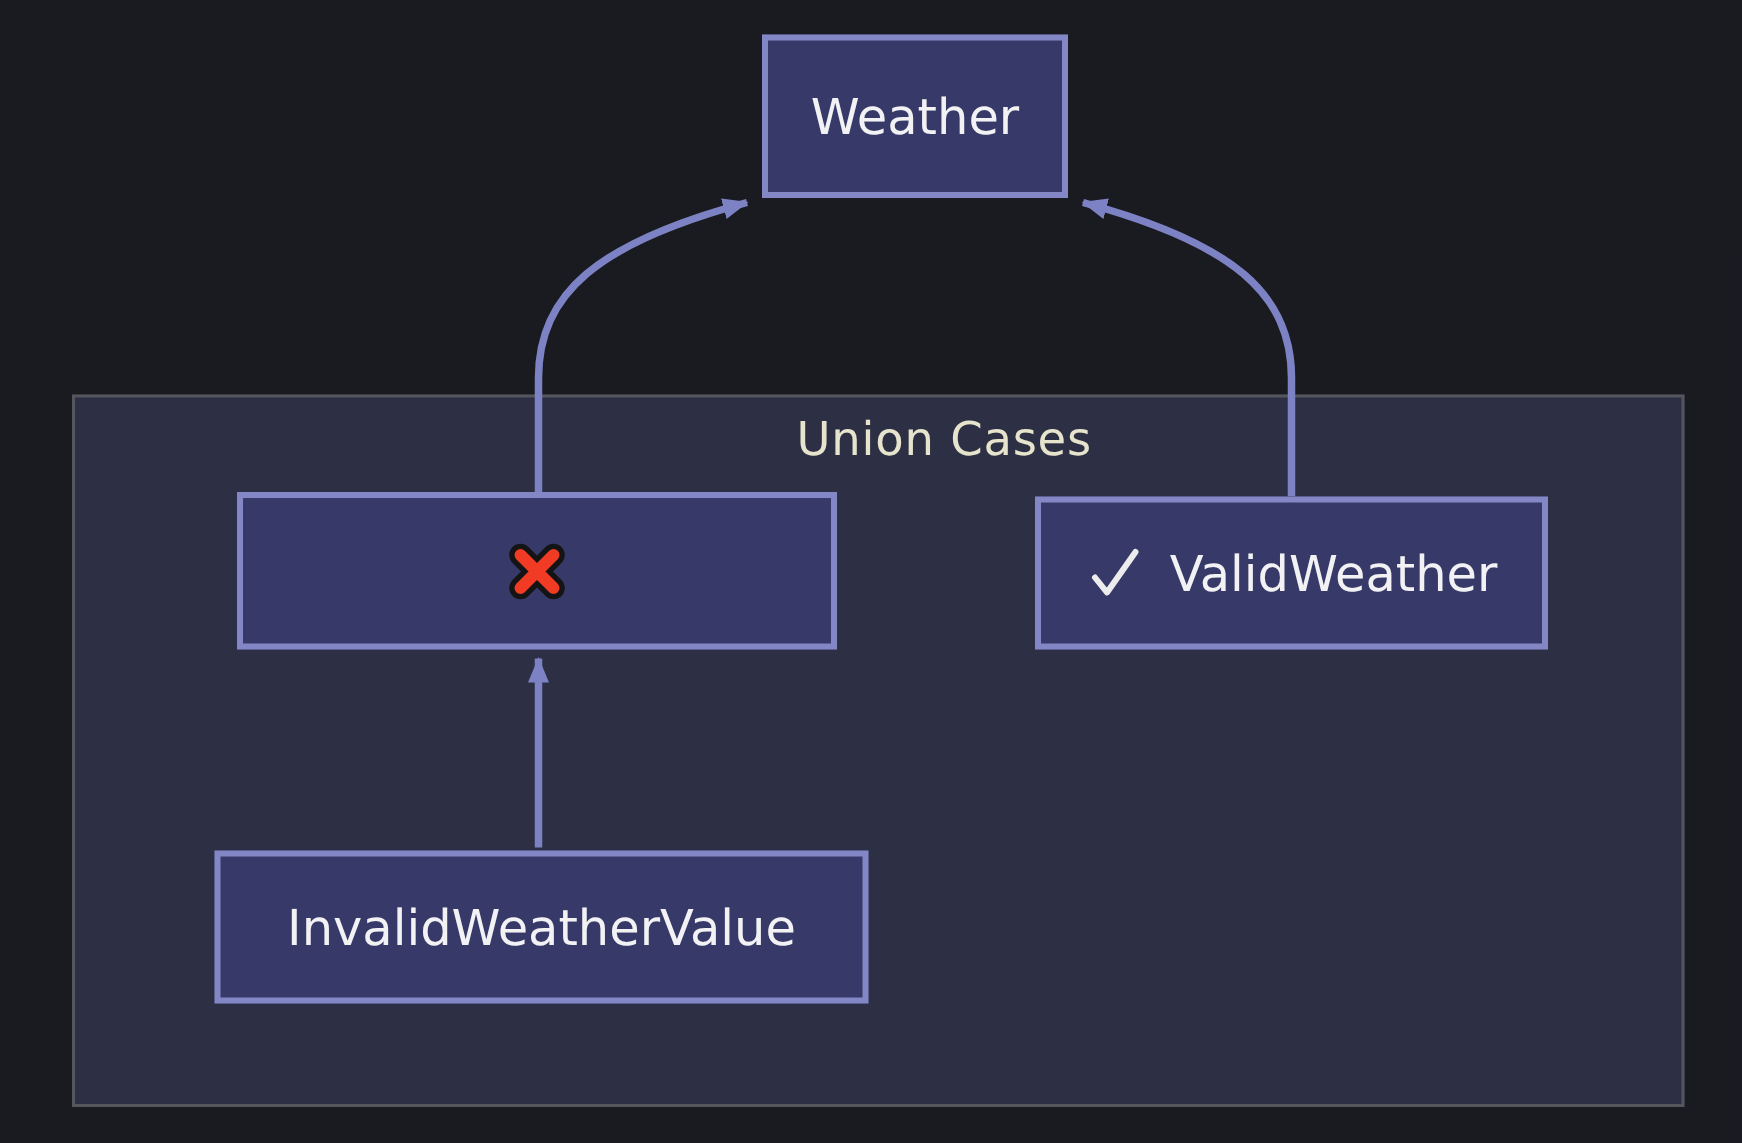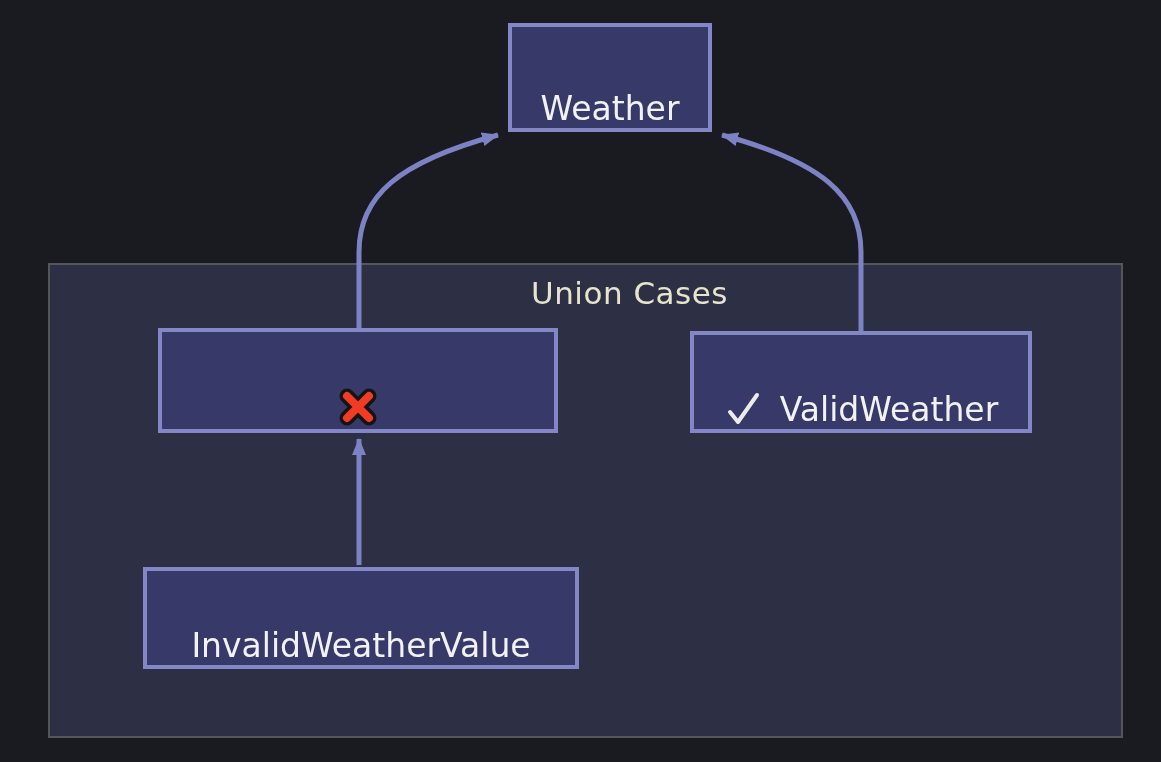--- a/index.html
+++ b/index.html
@@ -53,21 +53,21 @@
   }
   
   .node {
     position: absolute;
     box-sizing: border-box;
     background: #373a69;
     border: 4px solid #8387c6;
     color: #f2f2f4;
     font-size: 33px;
     display: flex;
-    align-items: flex-end;
+    align-items: center;
     justify-content: center;
     gap: 16px;
     white-space: nowrap;
   }
   .node .icon {
     display: flex;
     align-items: center;
     justify-content: center;
     flex: 0 0 auto;
   }

